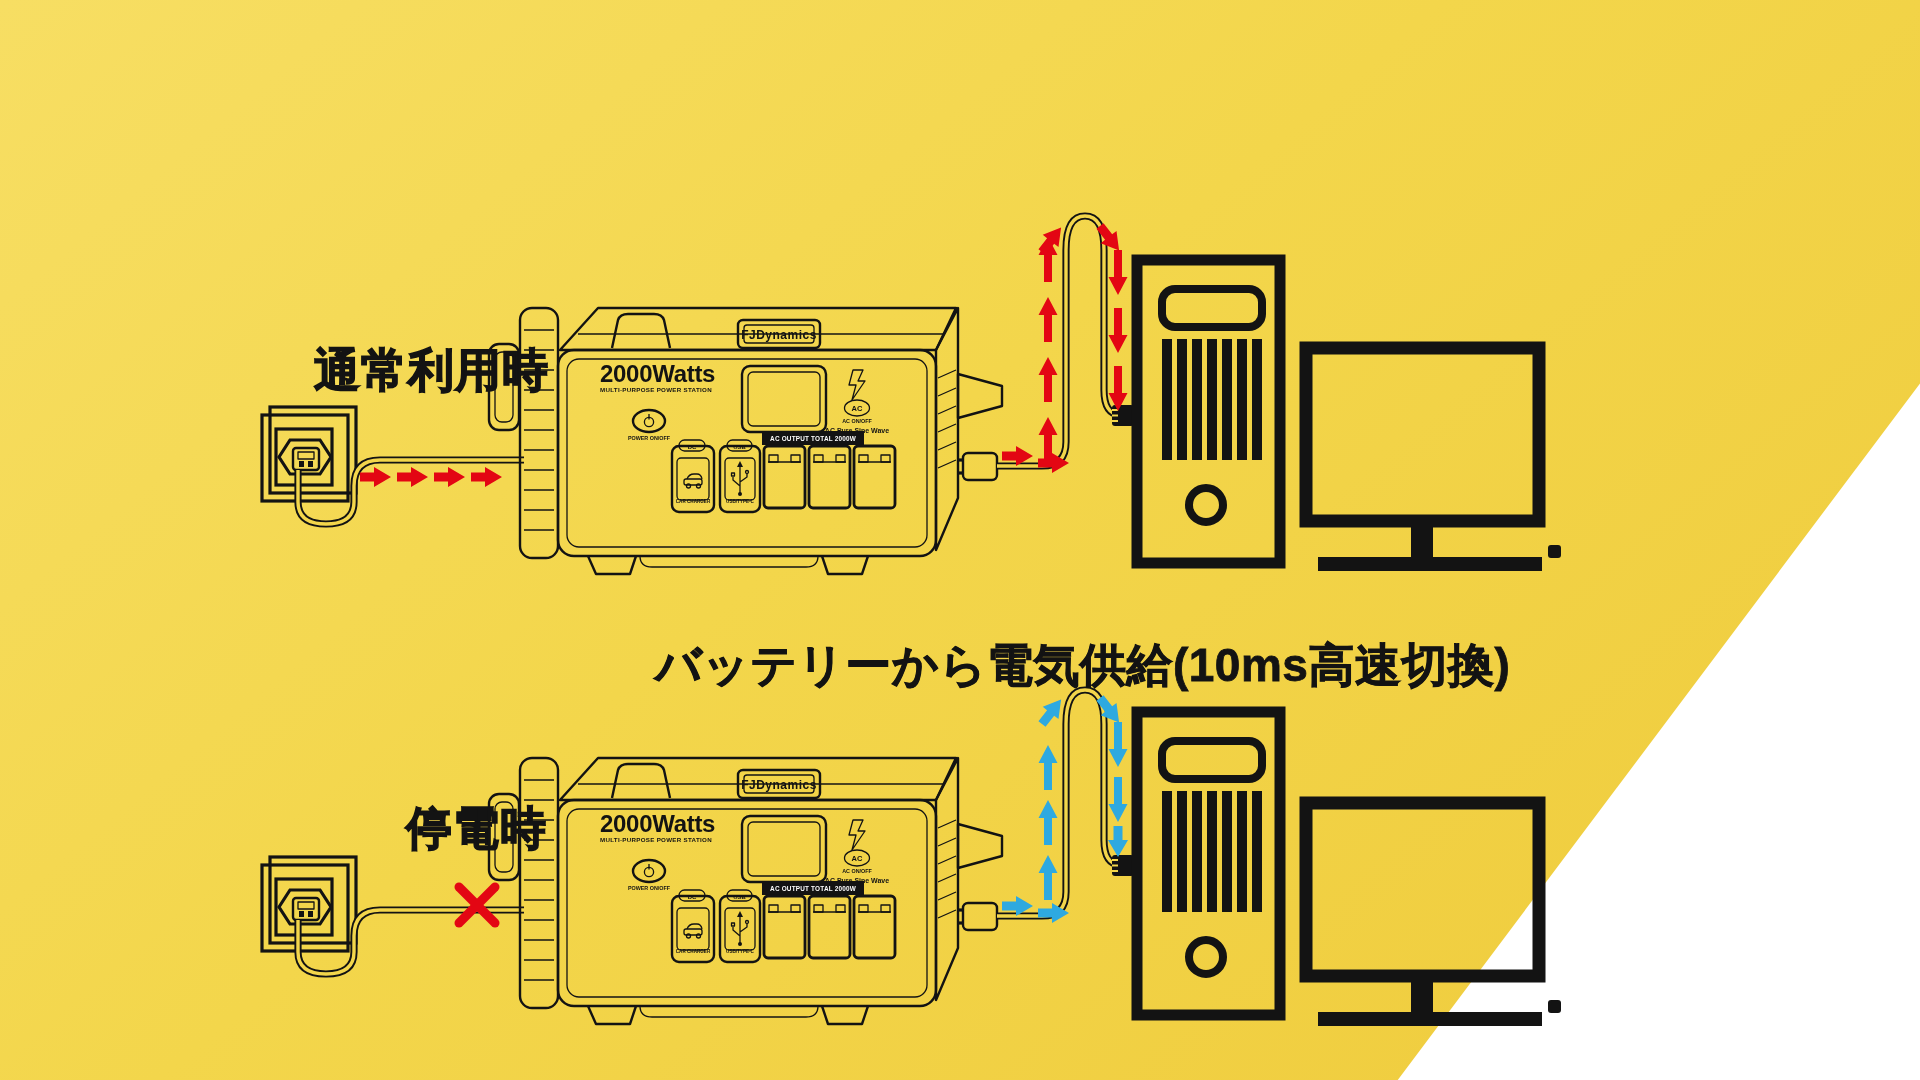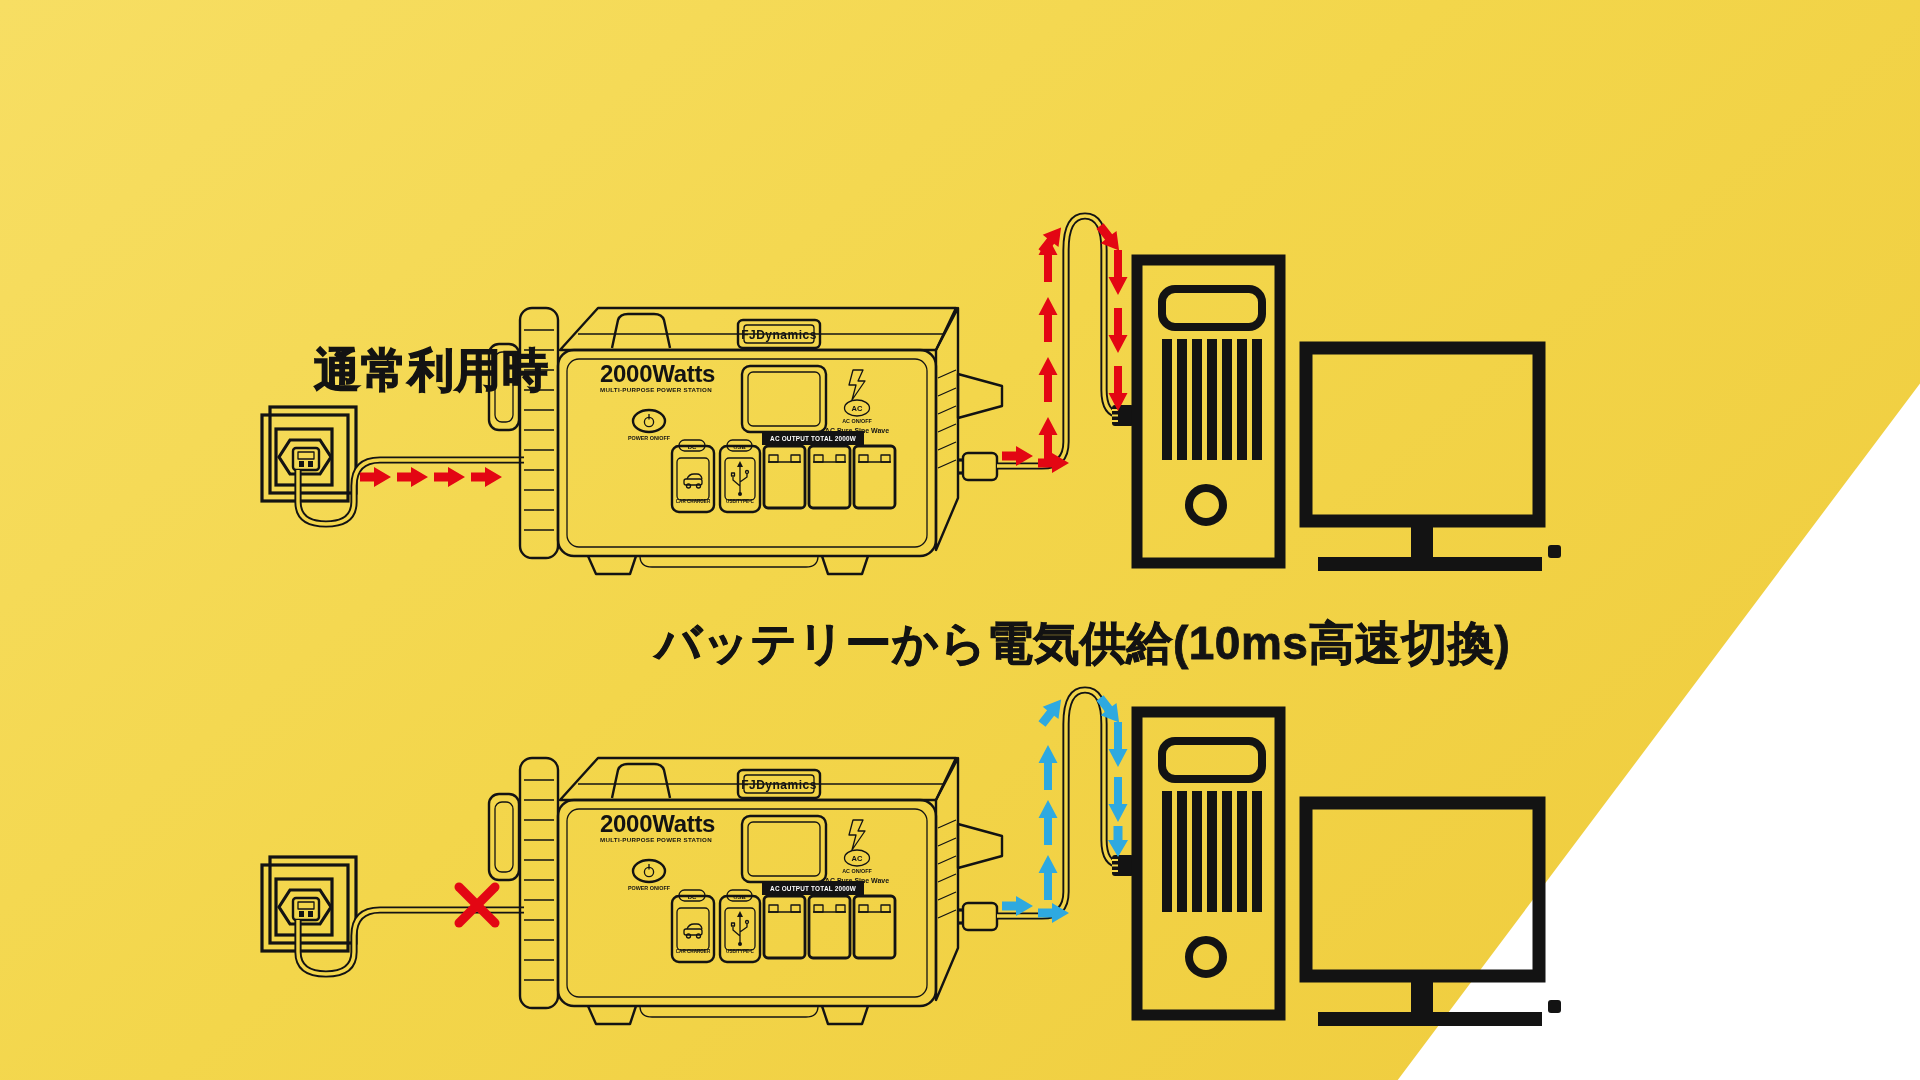--- a/index.html
+++ b/index.html
@@ -11,21 +11,21 @@
     background:linear-gradient(140deg,#F7DE63 0%,#F3D64B 45%,#EFCB3C 100%);}
   .wedge{position:absolute;inset:0;background:#FFFFFF;
     clip-path:polygon(100% 35.5%,100% 100%,72.8% 100%);}
   .title{position:absolute;top:18px;left:0;width:100%;margin:0;text-align:center;
     font-size:118px;font-weight:900;color:#0d0d0d;letter-spacing:4px;
     -webkit-text-stroke:3px #0d0d0d;}
   .scene-label{position:absolute;font-size:46px;font-weight:800;color:var(--ink);
     -webkit-text-stroke:1.4px var(--ink);letter-spacing:1px;}
   #label-normal{left:314px;top:340px;}
   #label-outage{left:406px;top:798px;}
-  .caption{position:absolute;left:655px;top:613px;font-size:46px;font-weight:700;
+  .caption{position:absolute;left:655px;top:635px;font-size:46px;font-weight:700;
     color:var(--ink);-webkit-text-stroke:0.8px var(--ink);letter-spacing:0.5px;}
   svg.diagram{position:absolute;left:0;top:0;}
   
   .ln{fill:none;stroke:var(--ink);stroke-width:2.4;stroke-linejoin:round;}
   .ln1{fill:none;stroke:var(--ink);stroke-width:1.3;stroke-linejoin:round;}
   .lnb{fill:none;stroke:var(--ink);stroke-width:3.2;}
   .cable{fill:none;stroke:var(--ink);stroke-width:7.2;stroke-linejoin:round;}
   .core{fill:none;stroke:var(--yellow);stroke-width:3.4;stroke-linejoin:round;}
   .red{fill:var(--red);}  .blue{fill:var(--blue);}
   .xline{stroke:var(--red);stroke-width:9;stroke-linecap:round;}
@@ -40,20 +40,21 @@
   .t-port{font-size:4.6px;font-weight:600;text-anchor:middle;}
   .t-oval{font-size:6px;font-weight:700;text-anchor:middle;}
   .t-banner{font-size:6.4px;font-weight:700;fill:#fff;text-anchor:middle;letter-spacing:.2px;}
 </style>
 </head>
 <body>
 
 <div class="canvas">
   <div class="wedge"></div>
   <div class="scene-label" id="label-normal">通常利用時</div>
+  <div class="scene-label" id="label-outage">停電時</div>
   <div class="caption">バッテリーから電気供給(10ms高速切換)</div>
 
   <svg class="diagram" width="1920" height="1080" viewBox="0 0 1920 1080">
     <defs>
 
       <path id="arrS" d="M0,-4.5 L14,-4.5 L14,-10 L31,0 L14,10 L14,4.5 L0,4.5 Z"></path>
       <path id="arrL" d="M0,-4 L27,-4 L27,-9.5 L45,0 L27,9.5 L27,4 L0,4 Z"></path>
 
       <g id="outlet">
         <rect class="lnb" x="270" y="407" width="86" height="86"></rect>

